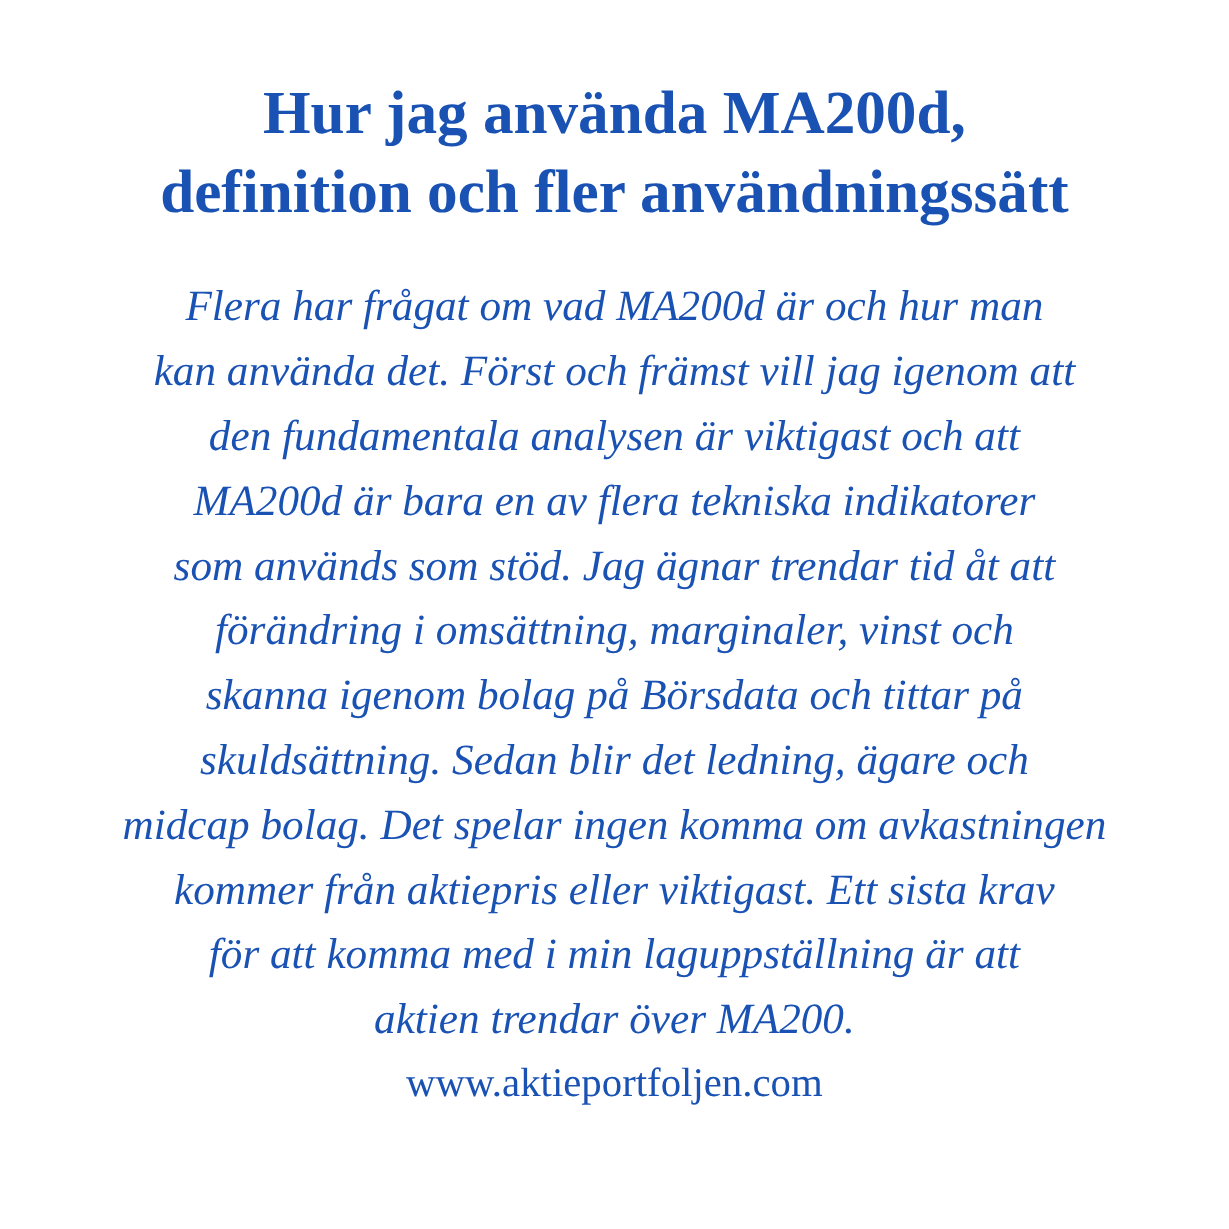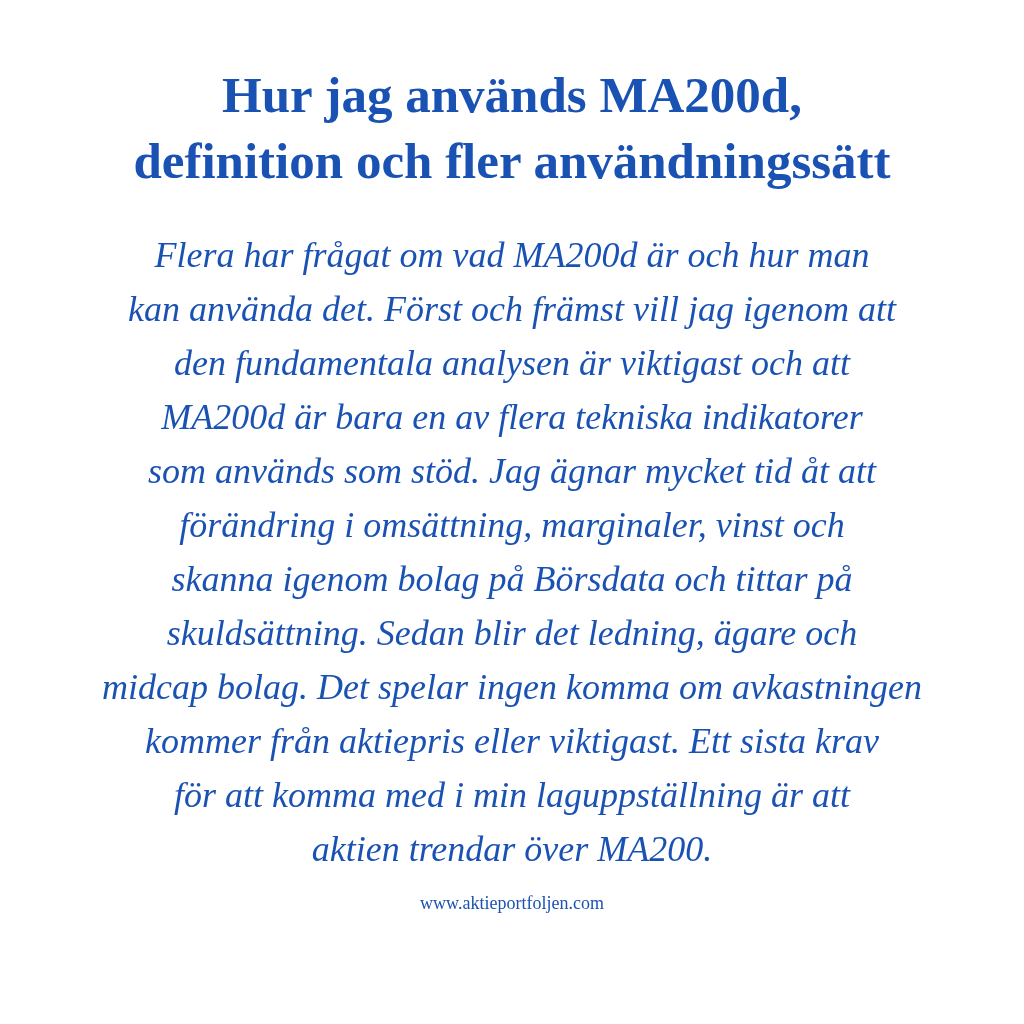--- a/index.html
+++ b/index.html
@@ -38,41 +38,41 @@
     line-height: 54px;
     font-weight: 400;
   }
   .body-line {
     display: block;
     white-space: nowrap;
     font-style: italic;
   }
   .footer {
     margin-top: 10px;
-    font-size: 18px;
+    font-size: 34px;
     line-height: 34px;
     font-weight: 400;
   }
 </style>
 </head>
 <body style="background: rgb(255, 255, 255);">
 
 <div class="page">
 
   <h1 class="title">
-    <span class="title-line">Hur jag används MA200d,</span>
+    <span class="title-line">Hur jag använda MA200d,</span>
     <span class="title-line">definition och fler användningssätt</span>
   </h1>
 
   <div class="body-text">
     <span class="body-line">Flera har frågat om vad MA200d är och hur man</span>
     <span class="body-line">kan använda det. Först och främst vill jag igenom att</span>
     <span class="body-line">den fundamentala analysen är viktigast och att</span>
     <span class="body-line">MA200d är bara en av flera tekniska indikatorer</span>
-    <span class="body-line">som används som stöd. Jag ägnar mycket tid åt att</span>
+    <span class="body-line">som används som stöd. Jag ägnar trendar tid åt att</span>
     <span class="body-line">förändring i omsättning, marginaler, vinst och</span>
     <span class="body-line">skanna igenom bolag på Börsdata och tittar på</span>
     <span class="body-line">skuldsättning. Sedan blir det ledning, ägare och</span>
     <span class="body-line">midcap bolag. Det spelar ingen komma om avkastningen</span>
     <span class="body-line">kommer från aktiepris eller viktigast. Ett sista krav</span>
     <span class="body-line">för att komma med i min laguppställning är att</span>
     <span class="body-line">aktien trendar över MA200.</span>
   </div>
 
   <div class="footer">www.aktieportfoljen.com</div>

